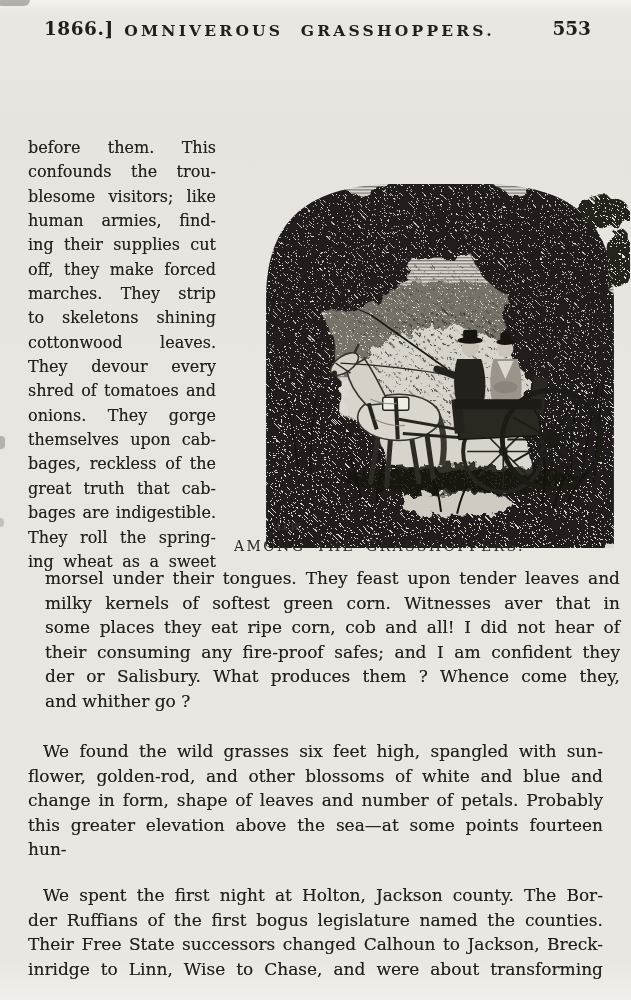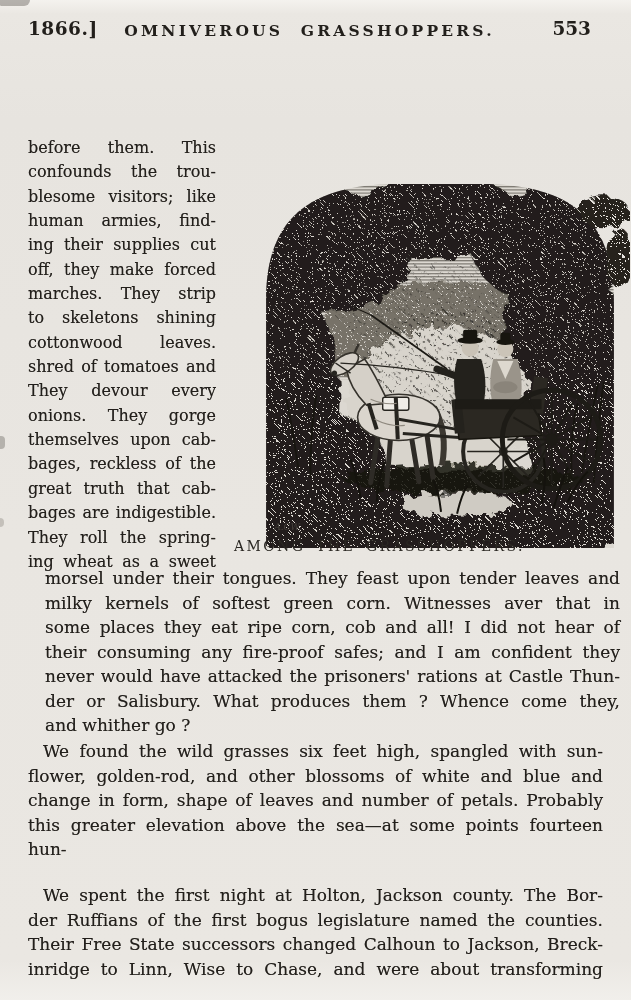--- a/index.html
+++ b/index.html
@@ -8,21 +8,21 @@
     background:linear-gradient(180deg,#f4f2ee 0px,#eae7e2 14px,#e7e4df 120px,#e9e6e1 540px,#eae7e2 960px,#f1efeb 100%);
     font-family:"DejaVu Serif","Liberation Serif",serif;
     color:#221f1b;
   }
   .smudge{position:absolute;pointer-events:none;}
   .smudge-tl{top:0;left:0;width:30px;height:6px;background:rgba(62,58,52,.35);border-radius:0 0 10px 2px;}
   .smudge-l1{top:436px;left:0;width:5px;height:13px;background:rgba(62,58,52,.30);border-radius:0 4px 4px 0;}
   .smudge-l2{top:518px;left:0;width:4px;height:9px;background:rgba(62,58,52,.22);border-radius:0 4px 4px 0;}
 
   .header{position:absolute;left:28px;right:40px;top:18px;height:26px;}
-  .header .year{position:absolute;left:0;top:0;font-size:18.5px;font-weight:700;letter-spacing:.5px;}
+  .header .year{position:absolute;left:16px;top:0;font-size:18.5px;font-weight:700;letter-spacing:.5px;}
   .header .running-title{position:absolute;left:0;right:0;top:3px;text-align:center;
     font-size:15.5px;font-weight:700;letter-spacing:3.2px;word-spacing:9px;}
   .header .pagenum{position:absolute;right:0;top:0;font-size:18.5px;font-weight:700;}
 
   .block{position:absolute;font-size:17px;text-shadow:0 0 .3px rgba(34,31,27,.55);}
   .line{text-align:justify;text-align-last:justify;}
   .line.end{text-align-last:left;}
   .line.indent{text-indent:15px;}
 
   .para1{left:28px;top:60px;width:573px;line-height:24.6px;}
@@ -54,22 +54,22 @@
   <section class="block leftcol">
       <div class="line">before them.  This</div>
       <div class="line">confounds the trou-</div>
       <div class="line">blesome visitors; like</div>
       <div class="line">human armies, find-</div>
       <div class="line">ing their supplies cut</div>
       <div class="line">off, they make forced</div>
       <div class="line">marches.  They strip</div>
       <div class="line">to skeletons shining</div>
       <div class="line">cottonwood leaves.</div>
+      <div class="line">They devour every</div>
       <div class="line">shred of tomatoes and</div>
-      <div class="line">They devour every</div>
       <div class="line">onions.  They gorge</div>
       <div class="line">themselves upon cab-</div>
       <div class="line">bages, reckless of the</div>
       <div class="line">great truth that cab-</div>
       <div class="line">bages are indigestible.</div>
       <div class="line">They roll the spring-</div>
       <div class="line">ing wheat as a sweet</div>
     </section>
 
   <figure class="figurebox">
@@ -214,21 +214,20 @@
     </svg>
   </figure>
 
   <div class="caption">AMONG THE GRASSHOPPERS.</div>
 
   <section class="block cont">
       <div class="line">morsel under their tongues.  They feast upon tender leaves and</div>
       <div class="line">milky kernels of softest green corn.  Witnesses aver that in</div>
       <div class="line">some places they eat ripe corn, cob and all!  I did not hear of</div>
       <div class="line">their consuming any fire-proof safes; and I am confident they</div>
-      <div class="line">never would have attacked the prisoners' rations at Castle Thun-</div>
       <div class="line">der or Salisbury.  What produces them ?  Whence come they,</div>
       <div class="line end">and whither go ?</div>
     </section>
 
   <section class="block para2">
       <div class="line indent">We found the wild grasses six feet high, spangled with sun-</div>
       <div class="line">flower, golden-rod, and other blossoms of white and blue and</div>
       <div class="line">change in form, shape of leaves and number of petals.  Probably</div>
       <div class="line">this greater elevation above the sea—at some points fourteen hun-</div>
     </section>

